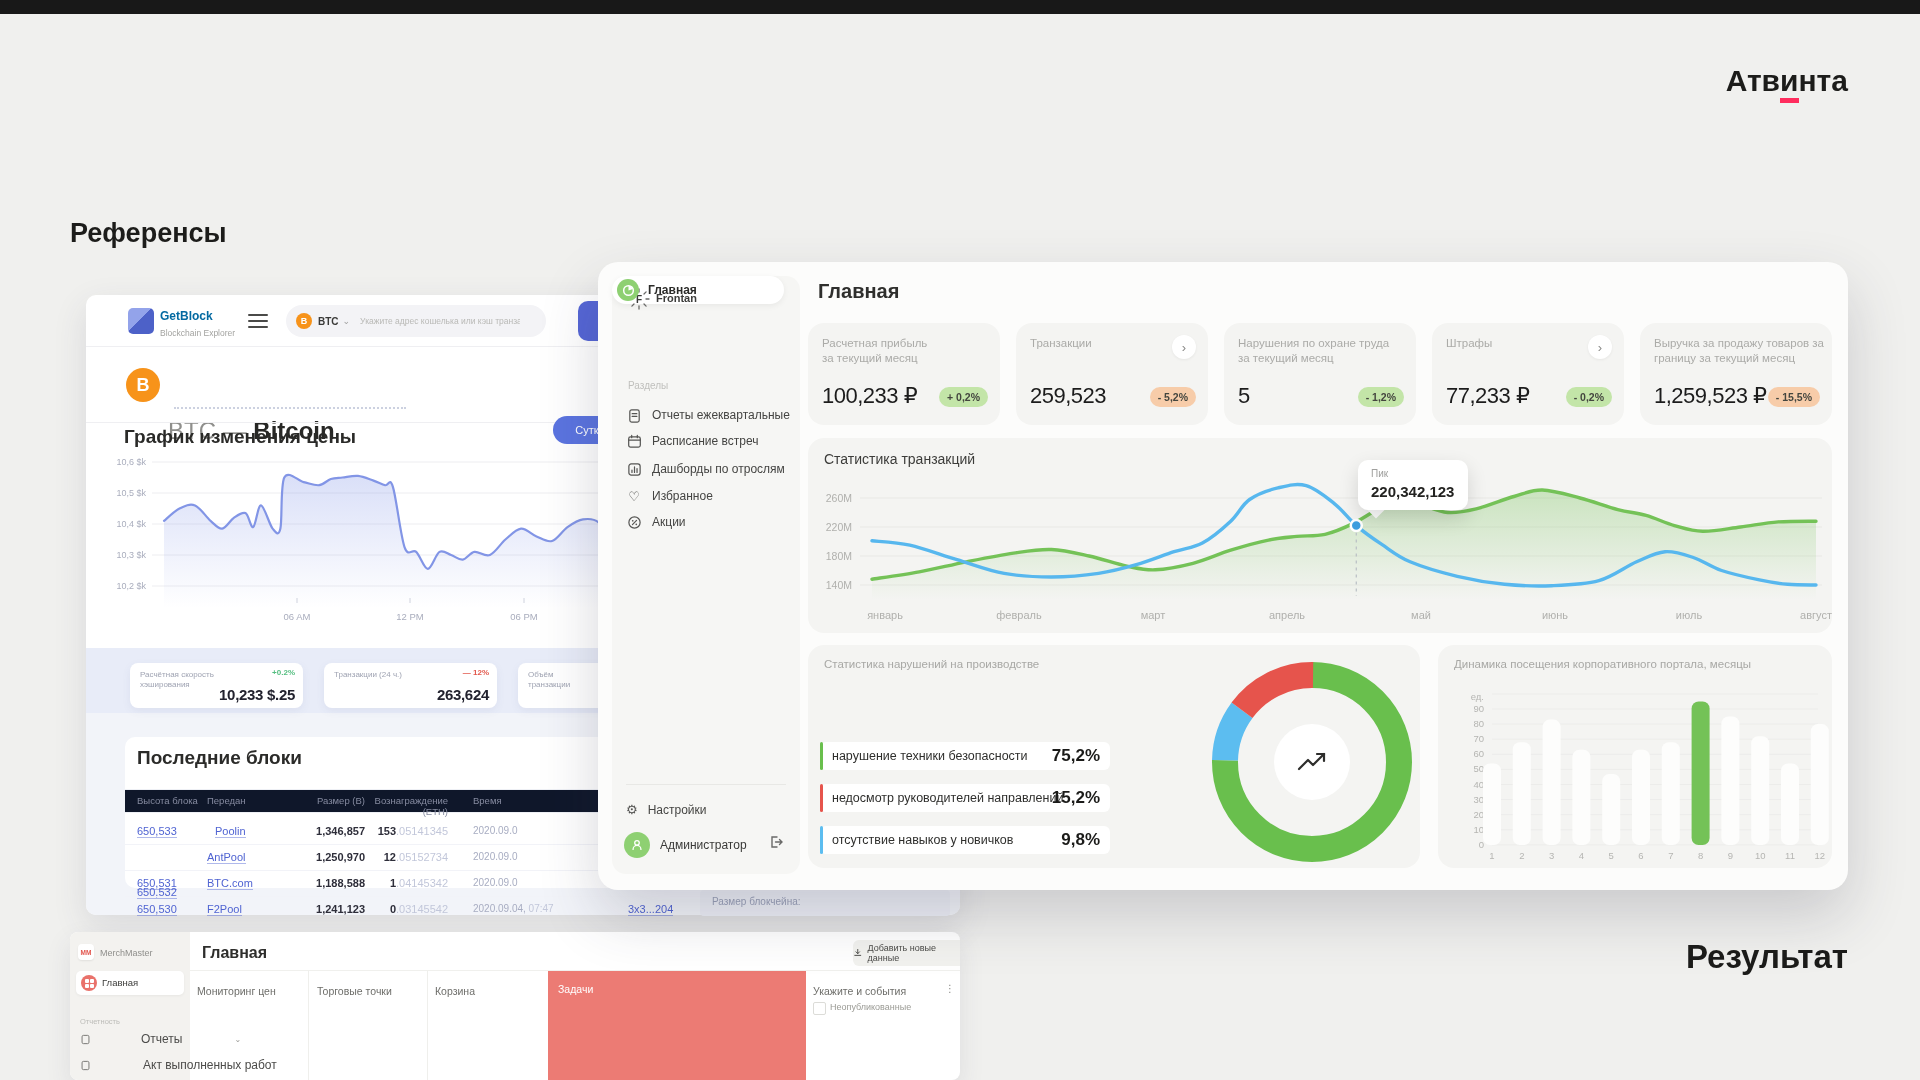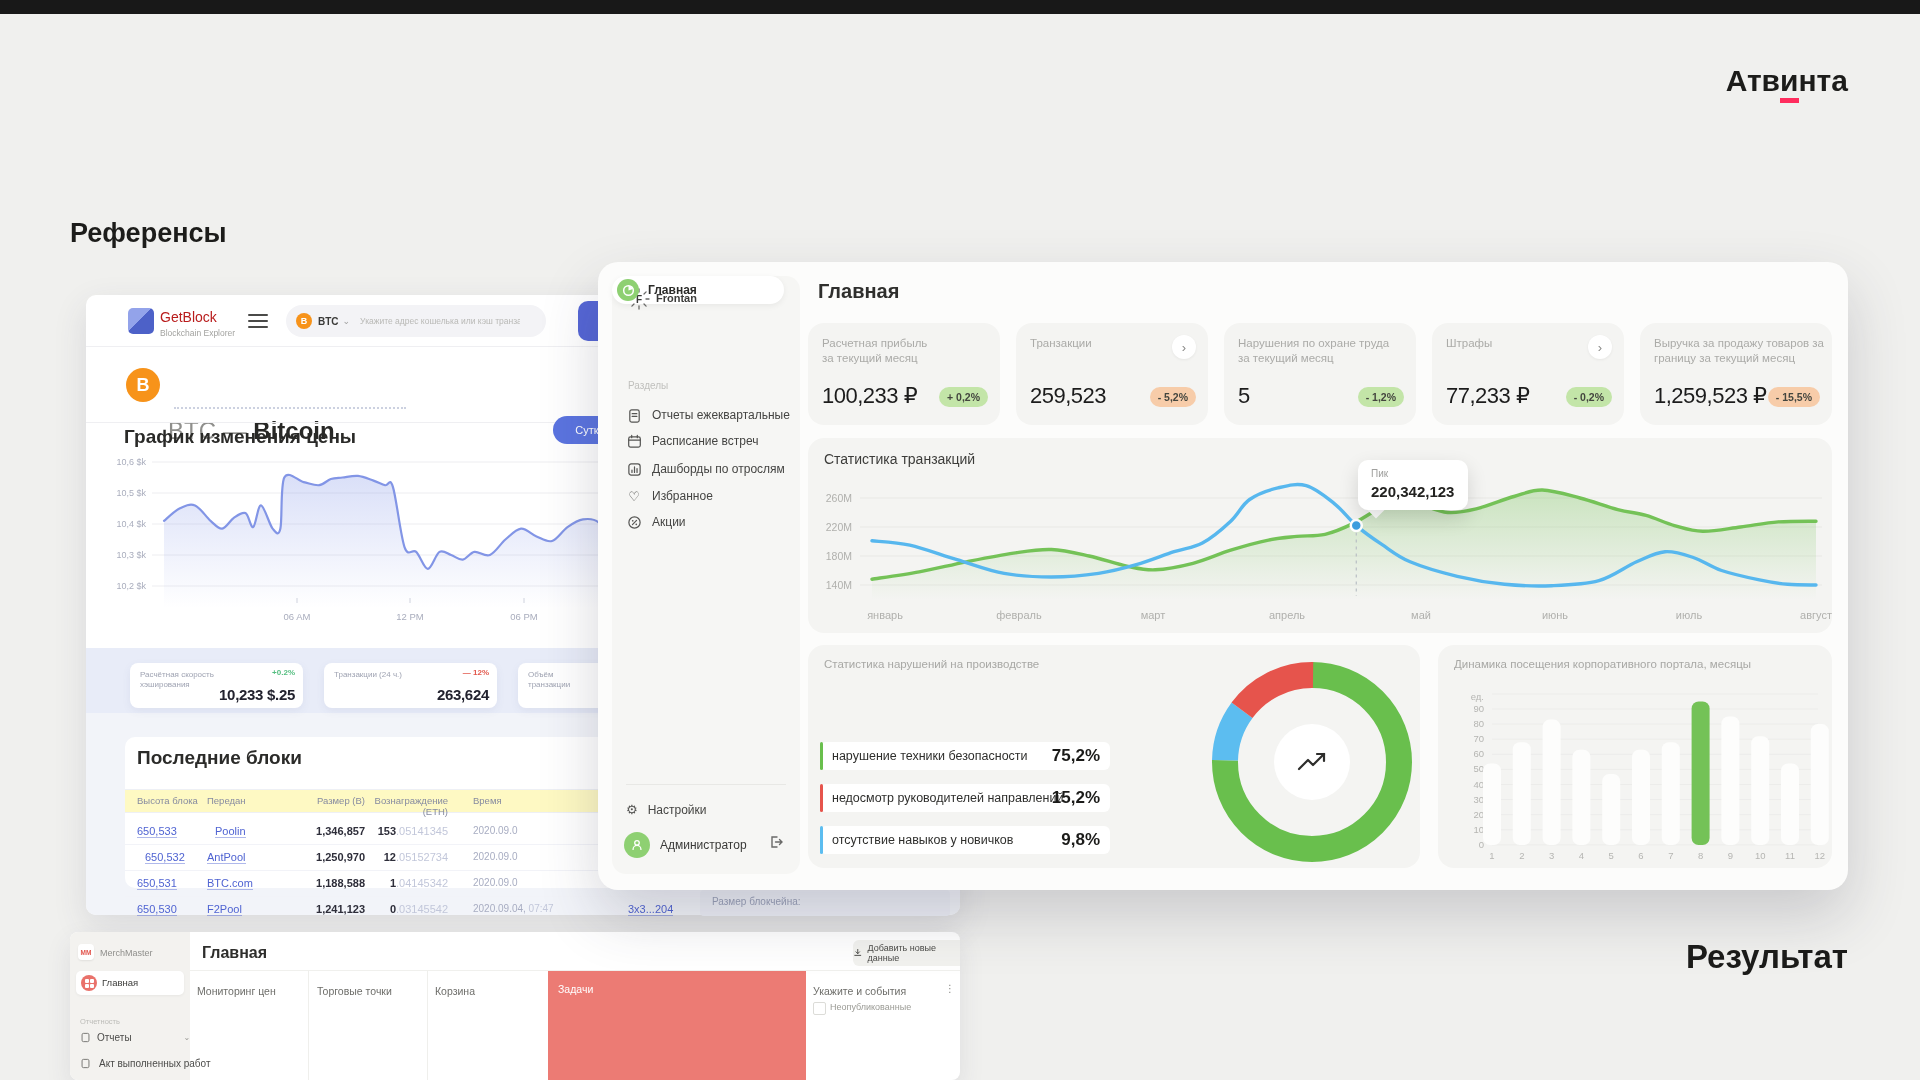--- a/index.html
+++ b/index.html
@@ -12,21 +12,21 @@
   .brand .accent{border-bottom:5px solid #ff2d5e;padding-bottom:1px;}
   .section-label{left:70px;top:218px;font-size:27px;font-weight:700;color:#1c1c1a;}
   .result-label{right:72px;top:938px;font-size:33px;font-weight:700;color:#1c1c1a;}
 
   
   .gb{left:86px;top:295px;width:874px;height:620px;background:#fff;border-radius:10px;
       box-shadow:0 12px 34px rgba(60,60,90,.12);}
   .gb-divider{background:#efeff2;height:1px;}
   .gb-logo-sq{left:42px;top:13px;width:26px;height:26px;border-radius:5px;
       background:linear-gradient(135deg,#93a3ea 0 46%,#4d61c8 46%);}
-  .gb-brand{left:74px;top:14px;font-size:14px;font-weight:400;color:#b91c1c;}
+  .gb-brand{left:74px;top:14px;font-size:12px;font-weight:700;color:#0369a1;}
   .gb-brand-sub{left:74px;top:33px;font-size:8.5px;color:#a3a3a0;}
   .burger{left:162px;top:19px;width:20px;height:14px;display:flex;flex-direction:column;justify-content:space-between;}
   .burger div{height:2px;background:#4a4a48;border-radius:2px;}
   .gb-search{left:200px;top:10px;width:260px;height:32px;background:#f3f3f6;border-radius:16px;display:flex;align-items:center;padding:0 10px;box-sizing:border-box;}
   .coin{width:16px;height:16px;border-radius:50%;background:#f7931a;color:#fff;font-size:9px;font-weight:700;
         display:flex;align-items:center;justify-content:center;flex:0 0 auto;}
   .gb-search .sym{font-size:10px;font-weight:700;color:#3a3a38;margin:0 4px 0 6px;}
   .gb-search .chev{font-size:9px;color:#a0a0a0;margin-right:8px;}
   .gb-search input{border:none;background:transparent;outline:none;font-size:8.5px;color:#6a6a68;width:160px;
         font-family:"Liberation Sans","DejaVu Sans",sans-serif;}
@@ -43,21 +43,21 @@
         font-size:11px;display:flex;align-items:center;justify-content:center;}
   .gb-strip{left:0;top:353px;width:874px;height:65px;background:#e8ecf8;}
   .gb-tablebg{left:0;top:418px;width:874px;height:202px;background:#f2f4f9;border-radius:0 0 10px 10px;}
   .gb-stat{top:368px;width:173px;height:45px;background:#fff;border-radius:8px;box-shadow:0 3px 8px rgba(80,90,140,.08);}
   .gb-stat .lbl{position:absolute;left:10px;top:7px;font-size:8px;line-height:10px;color:#9fa3b2;}
   .gb-stat .delta{position:absolute;right:8px;top:5px;font-size:8px;font-weight:700;}
   .gb-stat .val{position:absolute;right:8px;bottom:5px;font-size:15px;font-weight:600;color:#22222e;letter-spacing:-.3px;}
   .delta-up{color:#53bd7f;} .delta-down{color:#e2574b;}
   .gb-table{left:39px;top:442px;width:810px;height:151px;background:#fff;border-radius:10px;}
   .gb-table-title{position:absolute;left:12px;top:10px;font-size:19px;font-weight:700;color:#2b2b29;}
-  .gb-thead{position:absolute;left:0;top:52px;width:810px;height:22px;background:#fef9c3;
+  .gb-thead{position:absolute;left:0;top:52px;width:810px;height:22px;background:#0f172a;
         border-top:1px solid #eef0f5;border-bottom:1px solid #eef0f5;}
   .gb-th{position:absolute;top:5px;font-size:9.5px;color:#868ba0;}
   .gb-row{position:absolute;height:26px;width:810px;border-bottom:1px solid #f2f3f8;}
   .gb-cell{position:absolute;top:7px;font-size:11px;color:#2e2e3a;}
   .gb-link{color:#4f63d2;border-bottom:1px solid rgba(79,99,210,.45);}
   .gb-frac{color:#c2c7da;} .gb-time{color:#a8adc2;font-size:10px;} .gb-time-sub{color:#c2c7da;}
   .gb-footer{left:614px;top:595px;width:250px;height:26px;background:#edeff6;border-radius:4px;}
   .gb-footer div{position:absolute;left:12px;top:6px;font-size:10px;color:#9aa1b8;}
 
   
@@ -105,21 +105,21 @@
   .mm-side{left:0;top:0;width:120px;height:148px;background:#f3f2ef;}
   .mm-logo{left:8px;top:12px;width:16px;height:16px;background:#fff;border-radius:4px;color:#e2554d;
       font-size:6.5px;font-weight:700;display:flex;align-items:center;justify-content:center;box-shadow:0 1px 2px rgba(0,0,0,.08);}
   .mm-brand{left:30px;top:16px;font-size:9px;color:#8f8f8c;}
   .mm-pill{left:6px;top:39px;width:108px;height:24px;background:#fff;border-radius:5px;box-shadow:0 1px 3px rgba(0,0,0,.05);}
   .mm-pill-ic{position:absolute;left:5px;top:4px;width:16px;height:16px;border-radius:50%;background:#e9726b;
       display:flex;align-items:center;justify-content:center;}
   .mm-pill-lb{position:absolute;left:26px;top:6px;font-size:9.5px;color:#3b3b39;}
   .mm-section{left:10px;top:85px;font-size:7.5px;color:#bcbcb8;}
   .mm-item{position:absolute;left:10px;display:flex;align-items:center;gap:6px;}
-  .mm-item .lb{font-size:10px;color:#4c4c4a;}
+  .mm-item .lb{font-size:12px;color:#4c4c4a;margin-left:44px;}
   .mm-title{left:132px;top:12px;font-size:16px;font-weight:600;color:#2e2e2c;}
   .mm-btn{left:755px;top:8px;width:112px;height:26px;background:#f2f2ef;border-radius:6px;display:flex;
       align-items:center;justify-content:center;gap:5px;font-size:9px;color:#4b4b48;margin-left:28px;}
   .mm-colhead{position:absolute;top:53px;font-size:10.5px;color:#6e6e6a;}
   .mm-vline{position:absolute;top:39px;height:109px;width:1px;background:#efefec;}
   .mm-tasks{left:478px;top:39px;width:258px;height:109px;background:#ec7b74;}
   .mm-tasks div{position:absolute;left:10px;top:12px;font-size:10.5px;color:#fff;}
   .mm-kebab{left:875px;top:51px;font-size:10px;color:#8a8a86;}
   .mm-check{left:743px;top:70px;width:11px;height:11px;border:1px solid #dcdcd8;border-radius:2px;background:#fff;}
   .mm-check-lb{left:760px;top:70px;font-size:9px;color:#9b9b95;}
@@ -219,21 +219,21 @@
         </div>
       <div id="gb-rows">
           <div class="abs gb-row" style="left: 0px; top: 81px;">
             <div class="gb-cell" style="left: 12px; width: 66px;"><span class="gb-link">650,533</span></div>
             <div class="gb-cell" style="left: 82px; width: 80px; padding-left: 8px;"><span class="gb-link">Poolin</span></div>
             <div class="gb-cell" style="left: 170px; width: 70px; text-align: right; font-weight: 600;">1,346,857</div>
             <div class="gb-cell" style="left: 243px; width: 80px; text-align: right;"><b>153</b><span class="gb-frac">.05141345</span></div>
             <div class="gb-cell gb-time" style="left: 348px; width: 110px;">2020.09.0</div>
           </div>
           <div class="abs gb-row" style="left: 0px; top: 107px;">
-            <div class="gb-cell" style="left: 20px; width: 66px;"><span class="gb-link">650,532</span></div>
+            <div class="gb-cell" style="left: 12px; width: 66px; margin-top: 35px;"><span class="gb-link">650,532</span></div>
             <div class="gb-cell" style="left: 82px; width: 80px;"><span class="gb-link">AntPool</span></div>
             <div class="gb-cell" style="left: 170px; width: 70px; text-align: right; font-weight: 600;">1,250,970</div>
             <div class="gb-cell" style="left: 243px; width: 80px; text-align: right;"><b>12</b><span class="gb-frac">.05152734</span></div>
             <div class="gb-cell gb-time" style="left: 348px; width: 110px;">2020.09.0</div>
           </div>
           <div class="abs gb-row" style="left: 0px; top: 133px;">
             <div class="gb-cell" style="left: 12px; width: 66px;"><span class="gb-link">650,531</span></div>
             <div class="gb-cell" style="left: 82px; width: 80px;"><span class="gb-link">BTC.com</span></div>
             <div class="gb-cell" style="left: 170px; width: 70px; text-align: right; font-weight: 600;">1,188,588</div>
             <div class="gb-cell" style="left: 243px; width: 80px; text-align: right;"><b>1</b><span class="gb-frac">.04145342</span></div>

